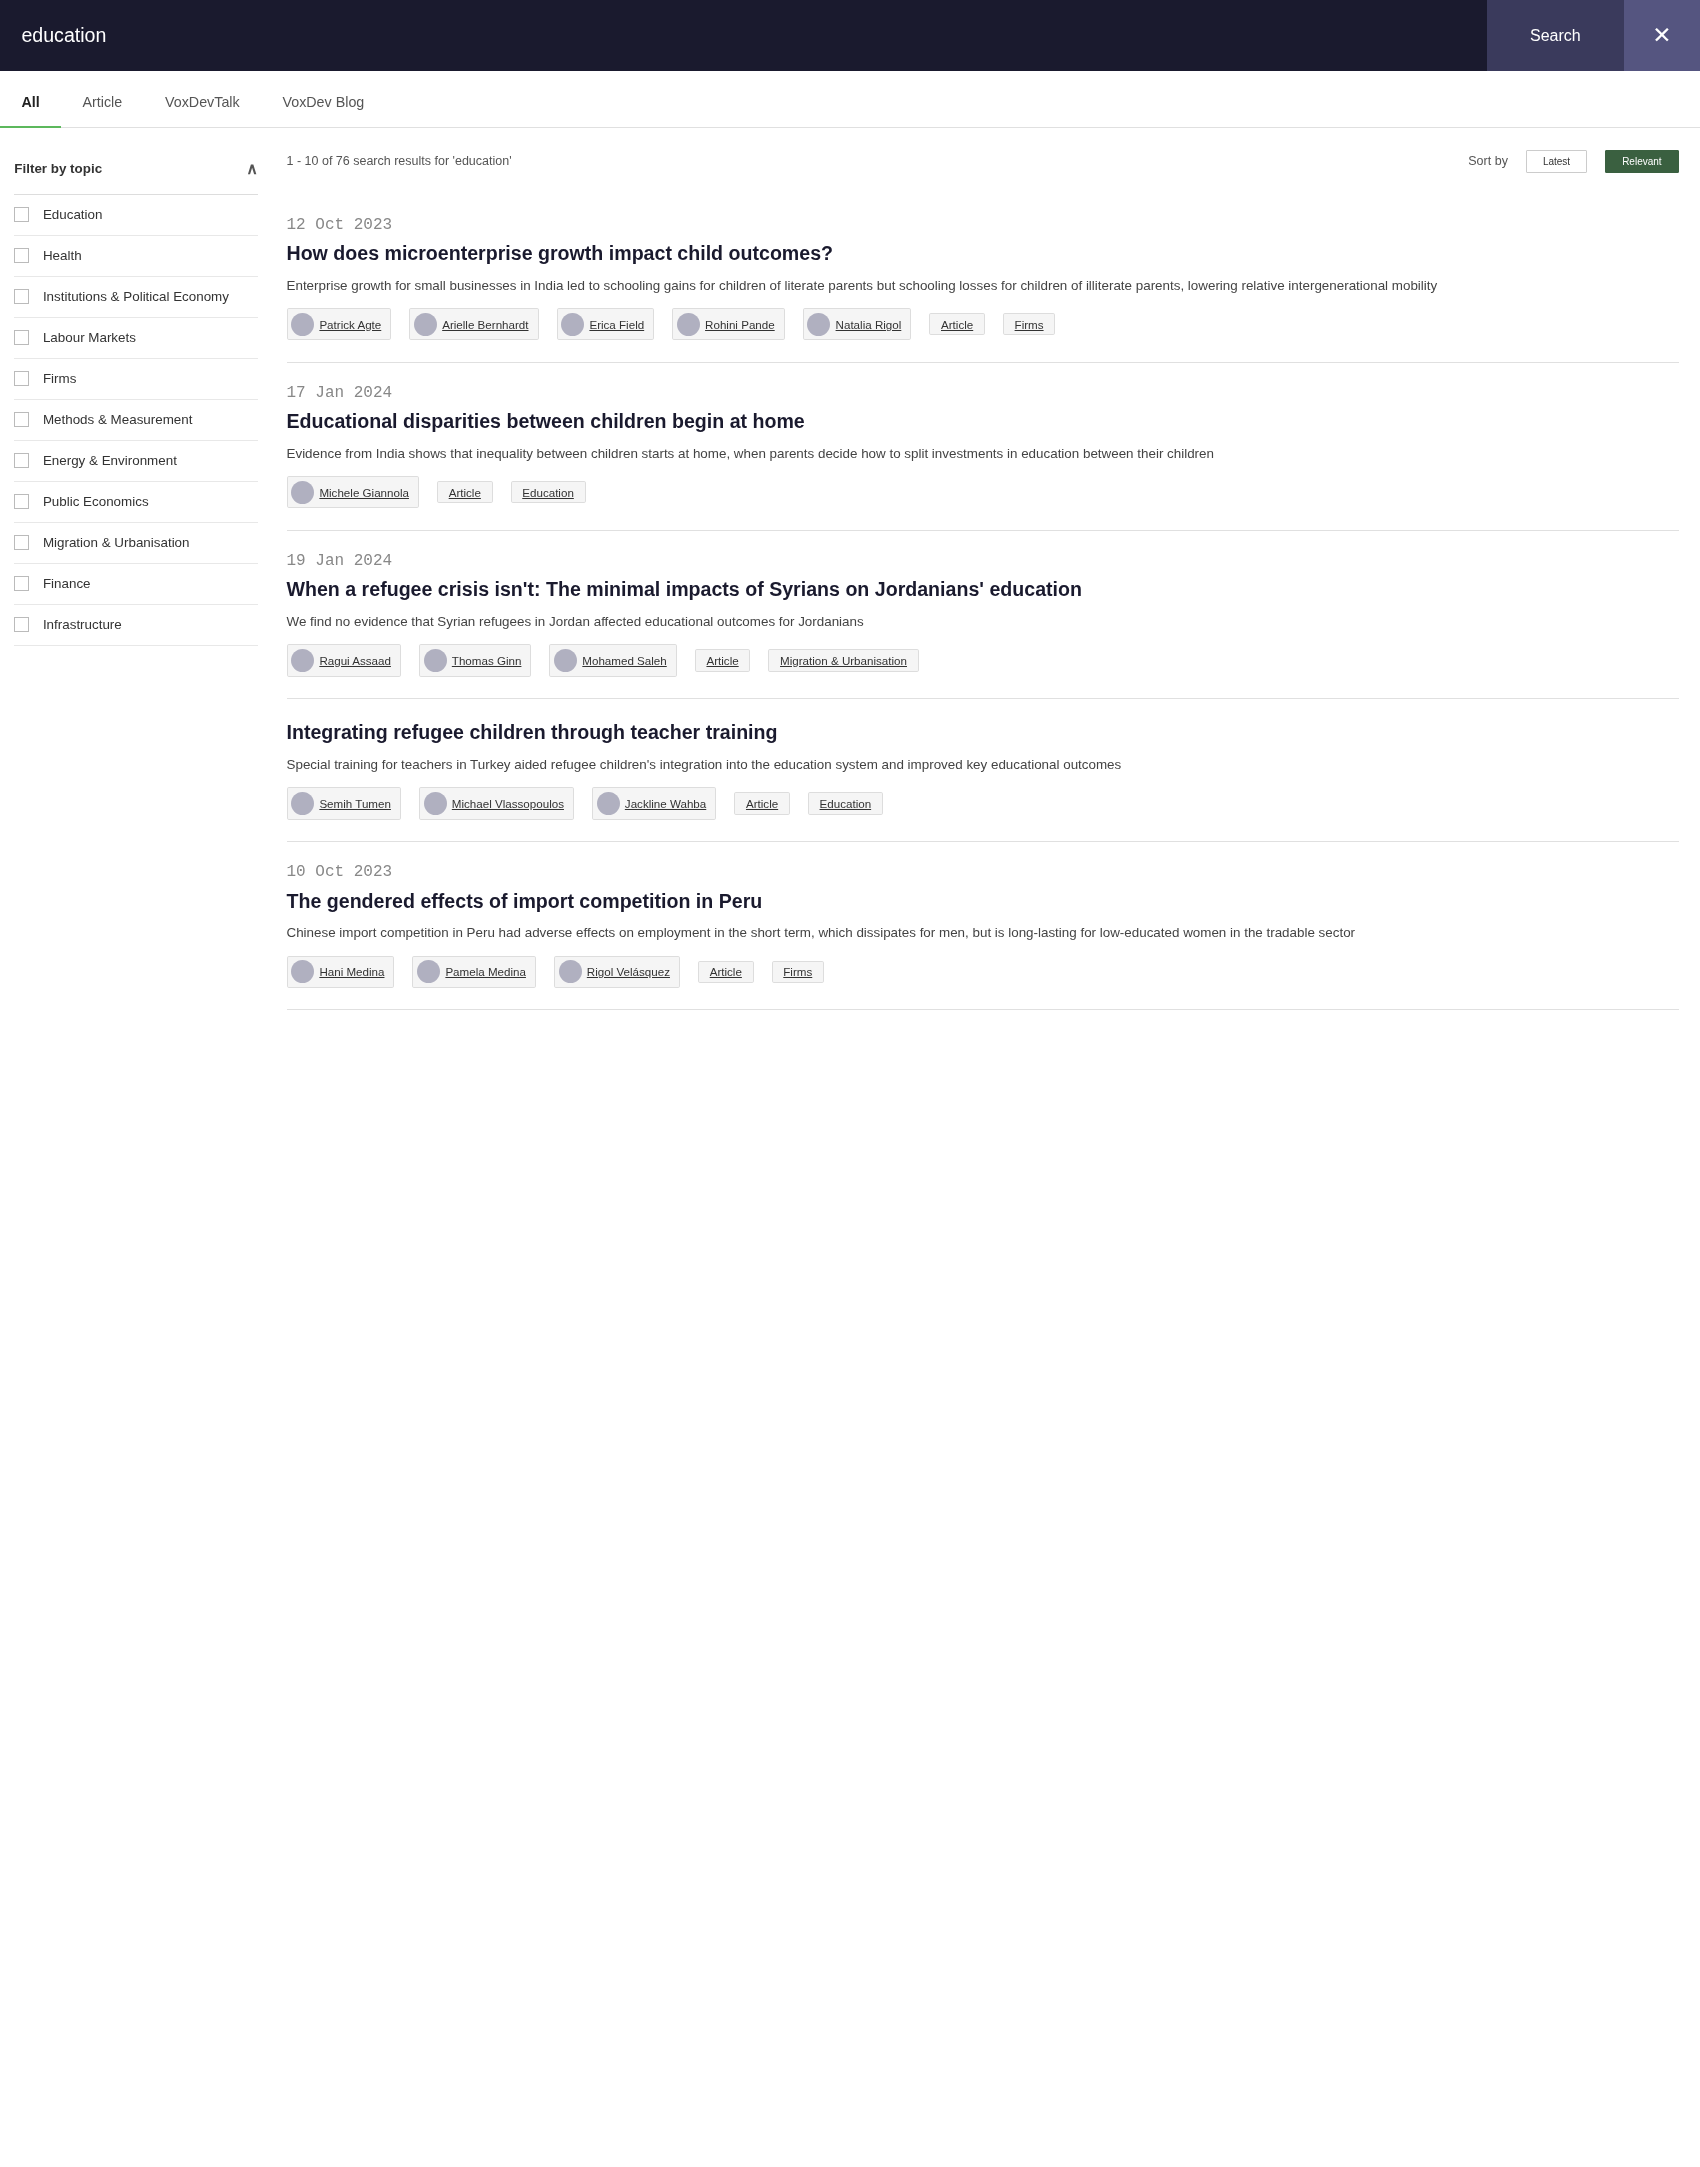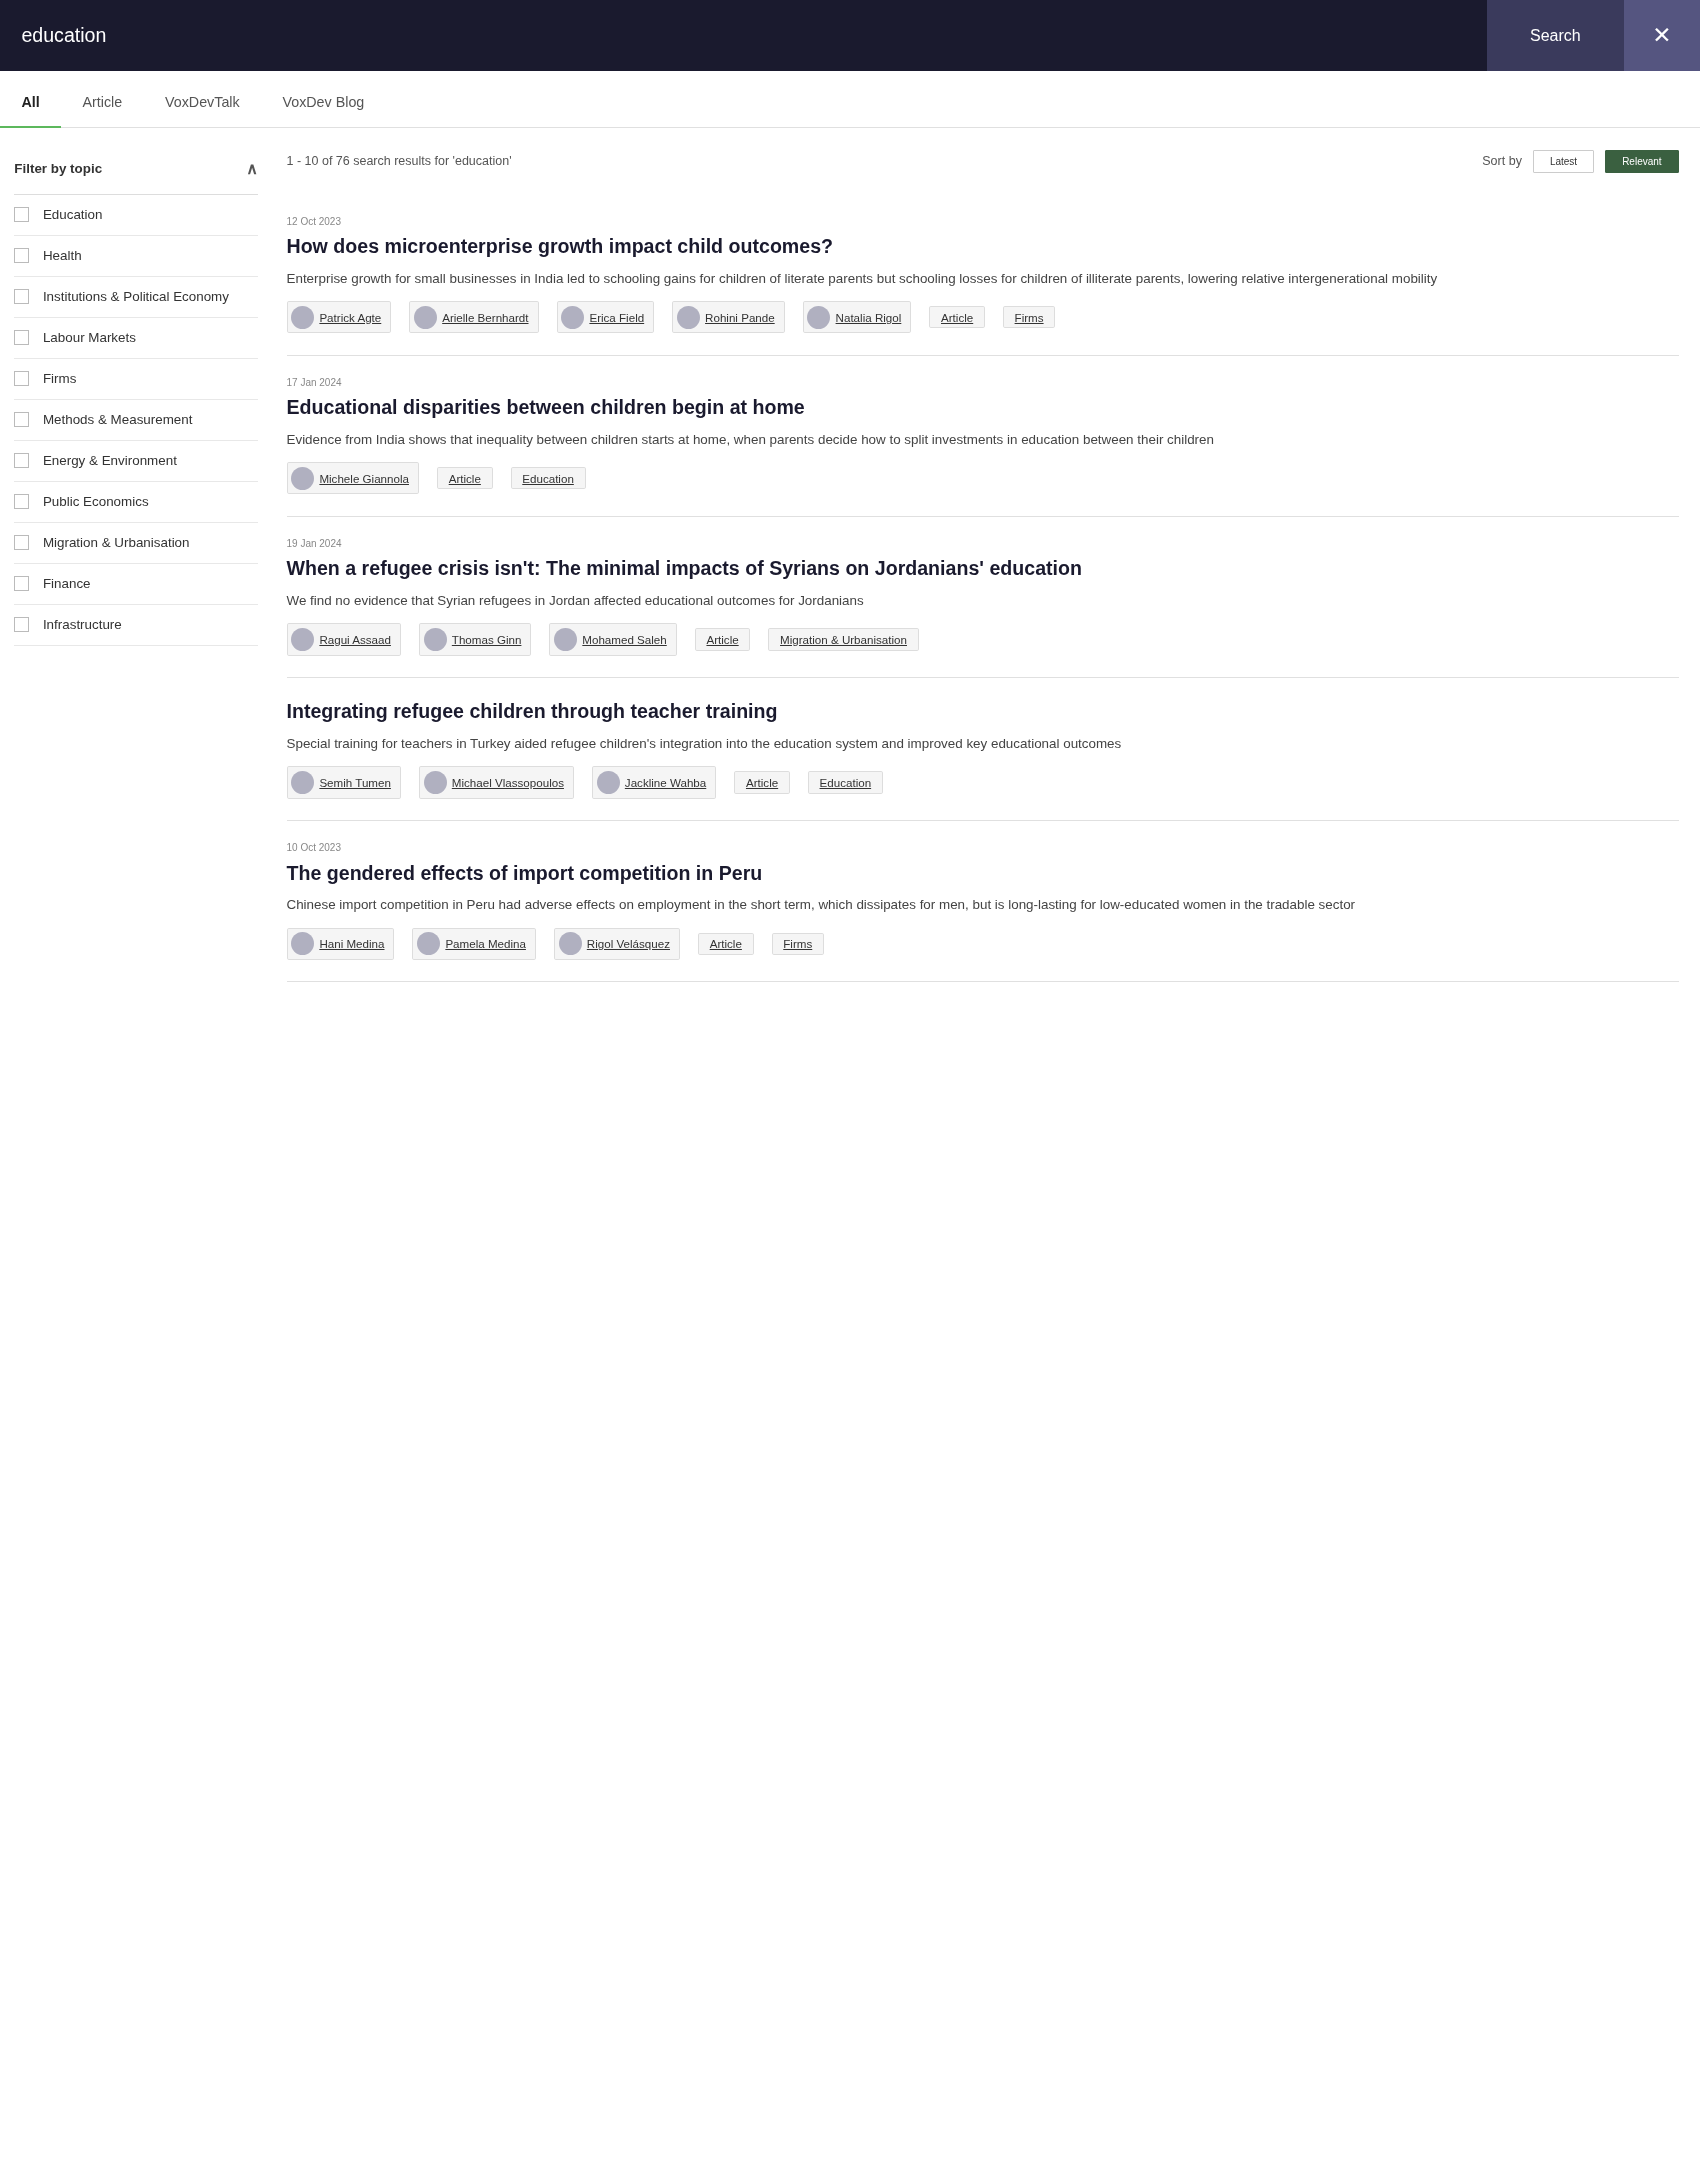--- a/index.html
+++ b/index.html
@@ -126,21 +126,21 @@
       justify-content: space-between;
       margin-bottom: 21.4px;
     }
     .results-count {
       font-size: 12.5px;
       color: #555;
     }
     .sort-area {
       display: flex;
       align-items: center;
-      gap: 11px;
+      gap: 18px;
       font-size: 12.5px;
       color: #555;
     }
     .sort-btn {
       padding: 5.3px 16px;
       border: 1.3px solid #ccc;
       background: #fff;
       cursor: pointer;
       font-size: 10px;
       border-radius: 1px;
@@ -151,23 +151,24 @@
       color: #fff;
       border-color: #3a6040;
     }
 
     
     .article-card {
       border-bottom: 0.9px solid #e0e0e0;
       padding: 21.4px 0;
     }
     .article-date {
-      font-size: 10px;
+      font-size: 16px;
       color: #888;
       margin-bottom: 7.1px;
+      font-family: Liberation Mono, monospace;
     }
     .article-title {
       font-size: 19.6px;
       font-weight: bold;
       color: #1a1a2e;
       margin-bottom: 9px;
       line-height: 1.3;
     }
     .article-summary {
       font-size: 13.4px;

